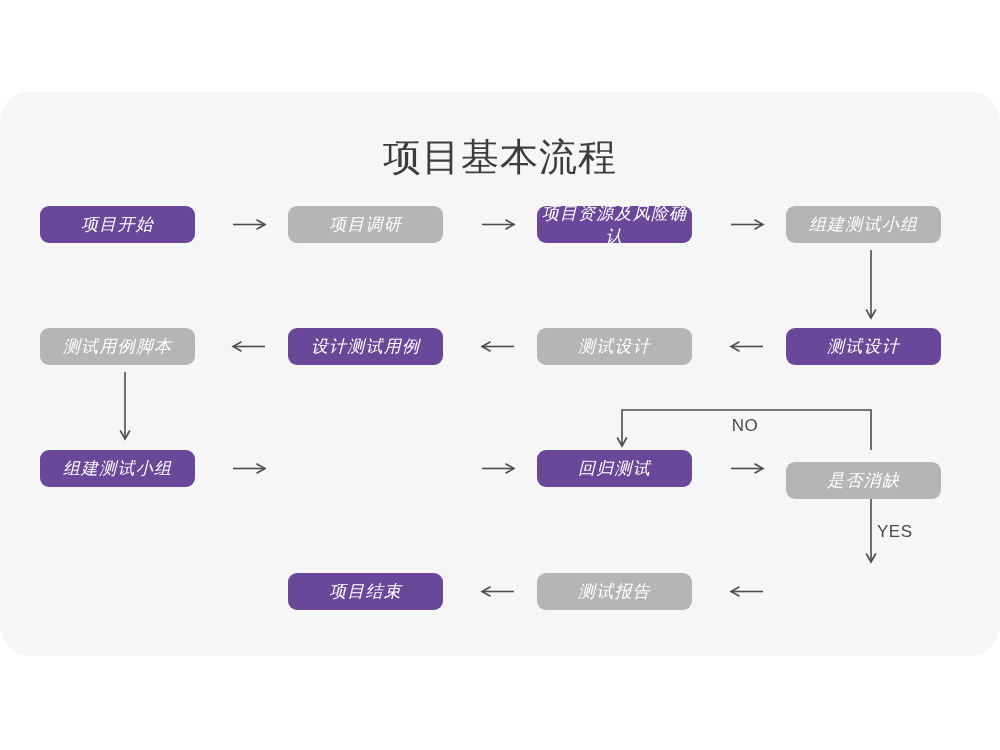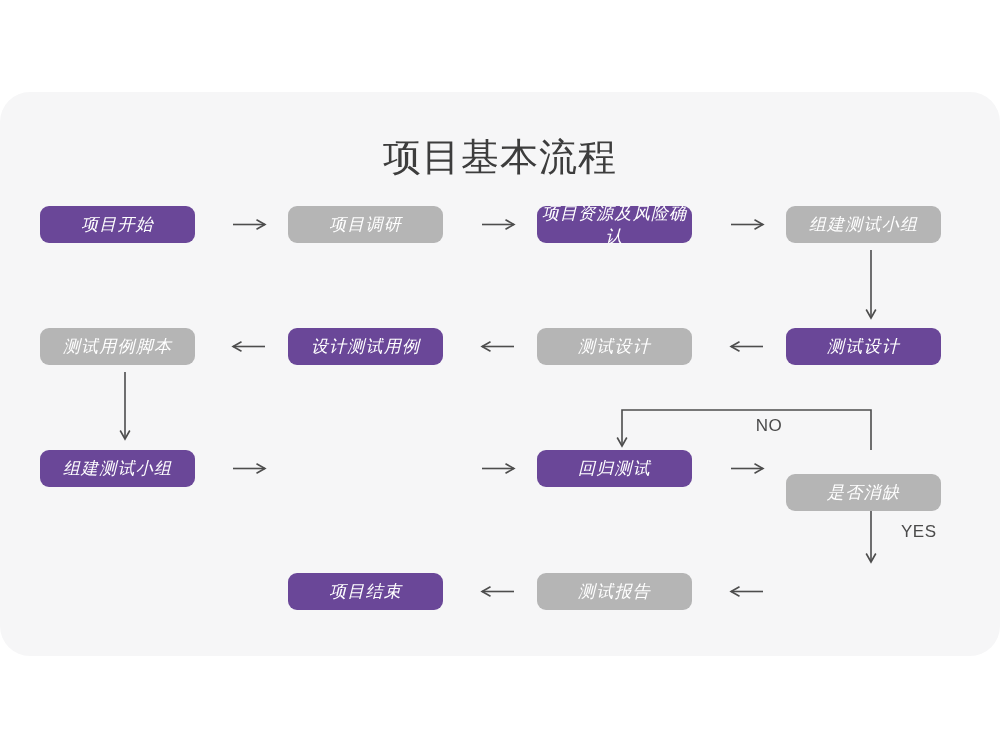--- a/index.html
+++ b/index.html
@@ -29,21 +29,21 @@
     font-size: 17px; letter-spacing: 1.2px; text-align: center; font-style: italic;
   }
   .node.purple { background: var(--purple, #6a4798); }
   .node.gray   { background: var(--gray, #b5b5b5); text-align: right; }
   .node.tall   { height: 48px; }
   .node-label  { white-space: pre-line; line-height: 23px; }
   svg.arrows { position: absolute; left: 0; top: 0; pointer-events: none; }
   .arrow-stroke { stroke: var(--arrow, #4d4d4d); stroke-width: 1.6; fill: none; }
   .edge-label {
     position: absolute; font-size: 17px; line-height: 18px;
-    letter-spacing: 0.5px; color: var(--edge_label_text, #4a4a4a); margin-left: 24px;
+    letter-spacing: 0.5px; color: var(--edge_label_text, #4a4a4a);
   }
   .edge-label.no  { left: 727px; top: 417px; width: 36px; text-align: center; }
   .edge-label.yes { left: 877px; top: 523px; }
 </style>
 </head>
 <body>
 
 <div class="stage">
 
   <div class="card"></div>
@@ -98,21 +98,21 @@
   <div class="node gray" style="left:40px;top:328px">
     <span class="node-label">测试用例脚本</span>
   </div>
 
   <div class="node purple" style="left:40px;top:450px">
     <span class="node-label">组建测试小组</span>
   </div>
   <div class="node purple" style="left:537px;top:450px">
     <span class="node-label">回归测试</span>
   </div>
-  <div class="node gray" style="left:786px;top:474px">
+  <div class="node gray" style="left:786px;top:462px">
     <span class="node-label">是否消缺</span>
   </div>
 
   <div class="node gray" style="left:537px;top:573px">
     <span class="node-label">测试报告</span>
   </div>
   <div class="node purple" style="left:288px;top:573px">
     <span class="node-label">项目结束</span>
   </div>
 

